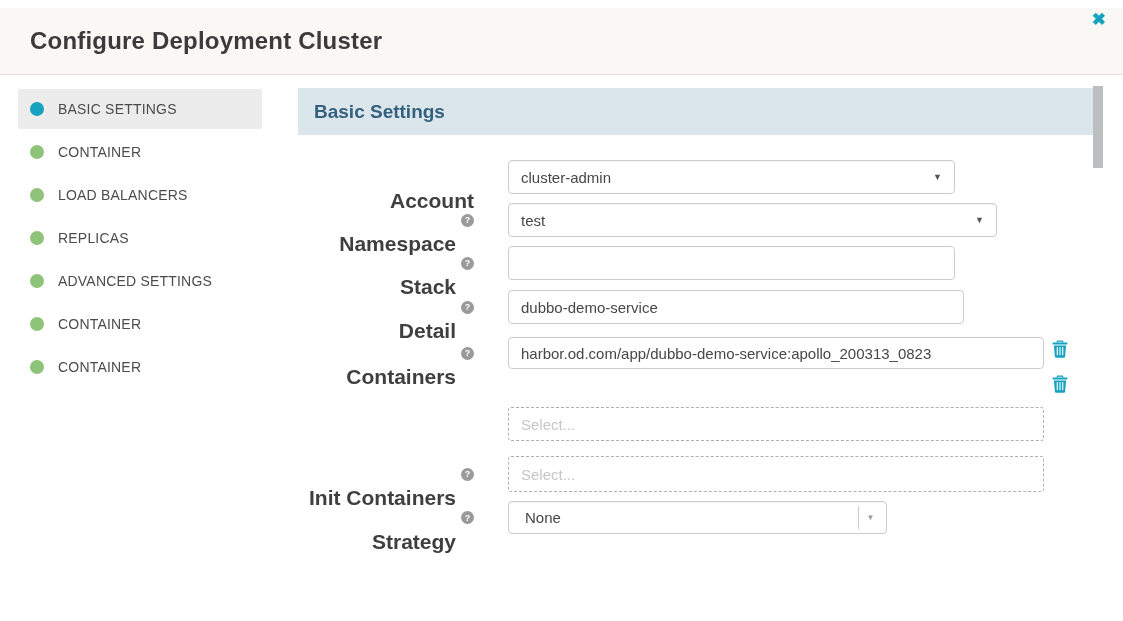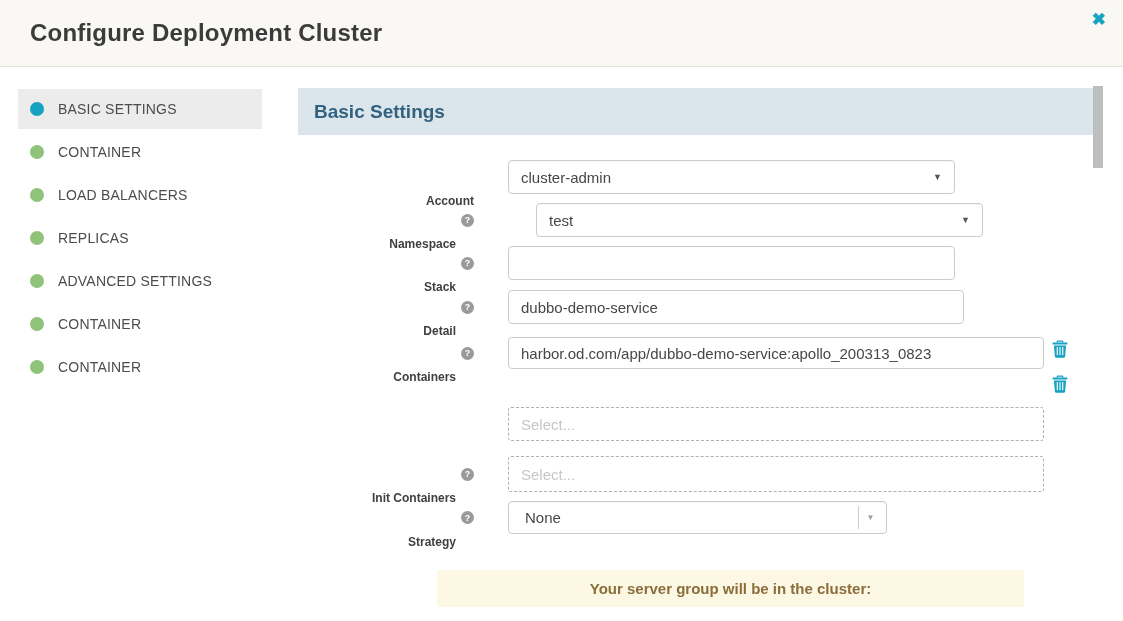--- a/index.html
+++ b/index.html
@@ -2,21 +2,21 @@
 <html><head>
 <meta charset="utf-8">
 <style>
   html,body{margin:0;padding:0;background:#fff;}
   .stage{
     position:relative;width:1123px;height:621px;overflow:hidden;background:#fff;
     font-family:"Liberation Sans",sans-serif;
   }
   
   .modal-header{
-    position:absolute;left:0;top:0;width:1123px;height:67px;box-sizing:border-box;
+    position:absolute;left:0;top:8px;width:1123px;height:67px;box-sizing:border-box;
     background:#faf8f5;border-bottom:1px solid #e5e2de;
     display:flex;align-items:center;padding-left:30px;
   }
   .modal-title{margin:0;font-size:24px;font-weight:bold;color:#3b3b3b;letter-spacing:.2px;}
   .close-btn{
     position:absolute;top:11px;right:17px;font-size:17px;font-weight:bold;
     color:#16a2c0;cursor:pointer;line-height:1;
   }
   
   .sidebar{position:absolute;left:18px;top:89px;width:244px;}
@@ -34,21 +34,21 @@
     position:absolute;left:298px;top:88px;width:795px;height:47px;box-sizing:border-box;
     background:#dbe5ec;display:flex;align-items:center;padding-left:16px;
   }
   .section-title{margin:0;font-size:19px;font-weight:bold;color:#33617e;}
   .scroll-thumb{position:absolute;left:1093px;top:86px;width:10px;height:82px;background:#bcbebf;}
   
   .label-cell{
     position:absolute;left:298px;width:176px;display:flex;align-items:center;
     justify-content:flex-end;gap:5px;
   }
-  .lbl{font-weight:bold;font-size:12px;color:#3f3f3f;white-space:nowrap;margin-top:48px;}
+  .lbl{font-weight:bold;font-size:21px;color:#3f3f3f;white-space:nowrap;margin-top:48px;}
   .help{
     width:13px;height:13px;border-radius:50%;background:#9a9a9a;color:#fff;
     font-size:9px;font-weight:bold;display:flex;align-items:center;justify-content:center;
     flex:none;cursor:pointer;
   }
   .selectbox{
     position:absolute;left:508px;height:34px;background:#fff;border:1px solid #ccc;
     border-radius:4px;box-sizing:border-box;display:flex;align-items:center;
     padding:0 12px;font-size:15px;color:#474747;cursor:pointer;
     box-shadow:inset 0 1px 1px rgba(0,0,0,.04);
@@ -130,21 +130,21 @@
   </div>
   <div class="selectbox" style="top:160px;width:447px;">
     <span>cluster-admin</span>
     <span class="caret">▼</span>
   </div>
 
   <div class="label-cell" style="top:203px;height:34px;">
     <span class="lbl">Namespace</span>
     <span class="help">?</span>
   </div>
-  <div class="selectbox" style="top:203px;width:447px;margin-left:28px;">
+  <div class="selectbox" style="top:203px;width:489px;">
     <span>test</span>
     <span class="caret">▼</span>
   </div>
 
   <div class="label-cell" style="top:246px;height:34px;">
     <span class="lbl">Stack</span>
     <span class="help">?</span>
   </div>
   <input class="textinput" style="top: 246px; width: 447px;" value="">
 
@@ -189,17 +189,14 @@
 
   <div class="label-cell" style="top:501px;height:33px;">
     <span class="lbl">Strategy</span>
     <span class="help">?</span>
   </div>
   <div class="selectbox ui-select" style="top:501px;width:379px;height:33px;">
     <span class="val">None</span>
     <span class="caret-seg">▼</span>
   </div>
 
-  <div class="banner">
-    <span>Your server group will be in the cluster:</span>
-  </div>
 
 </div>
 
 </body></html>

